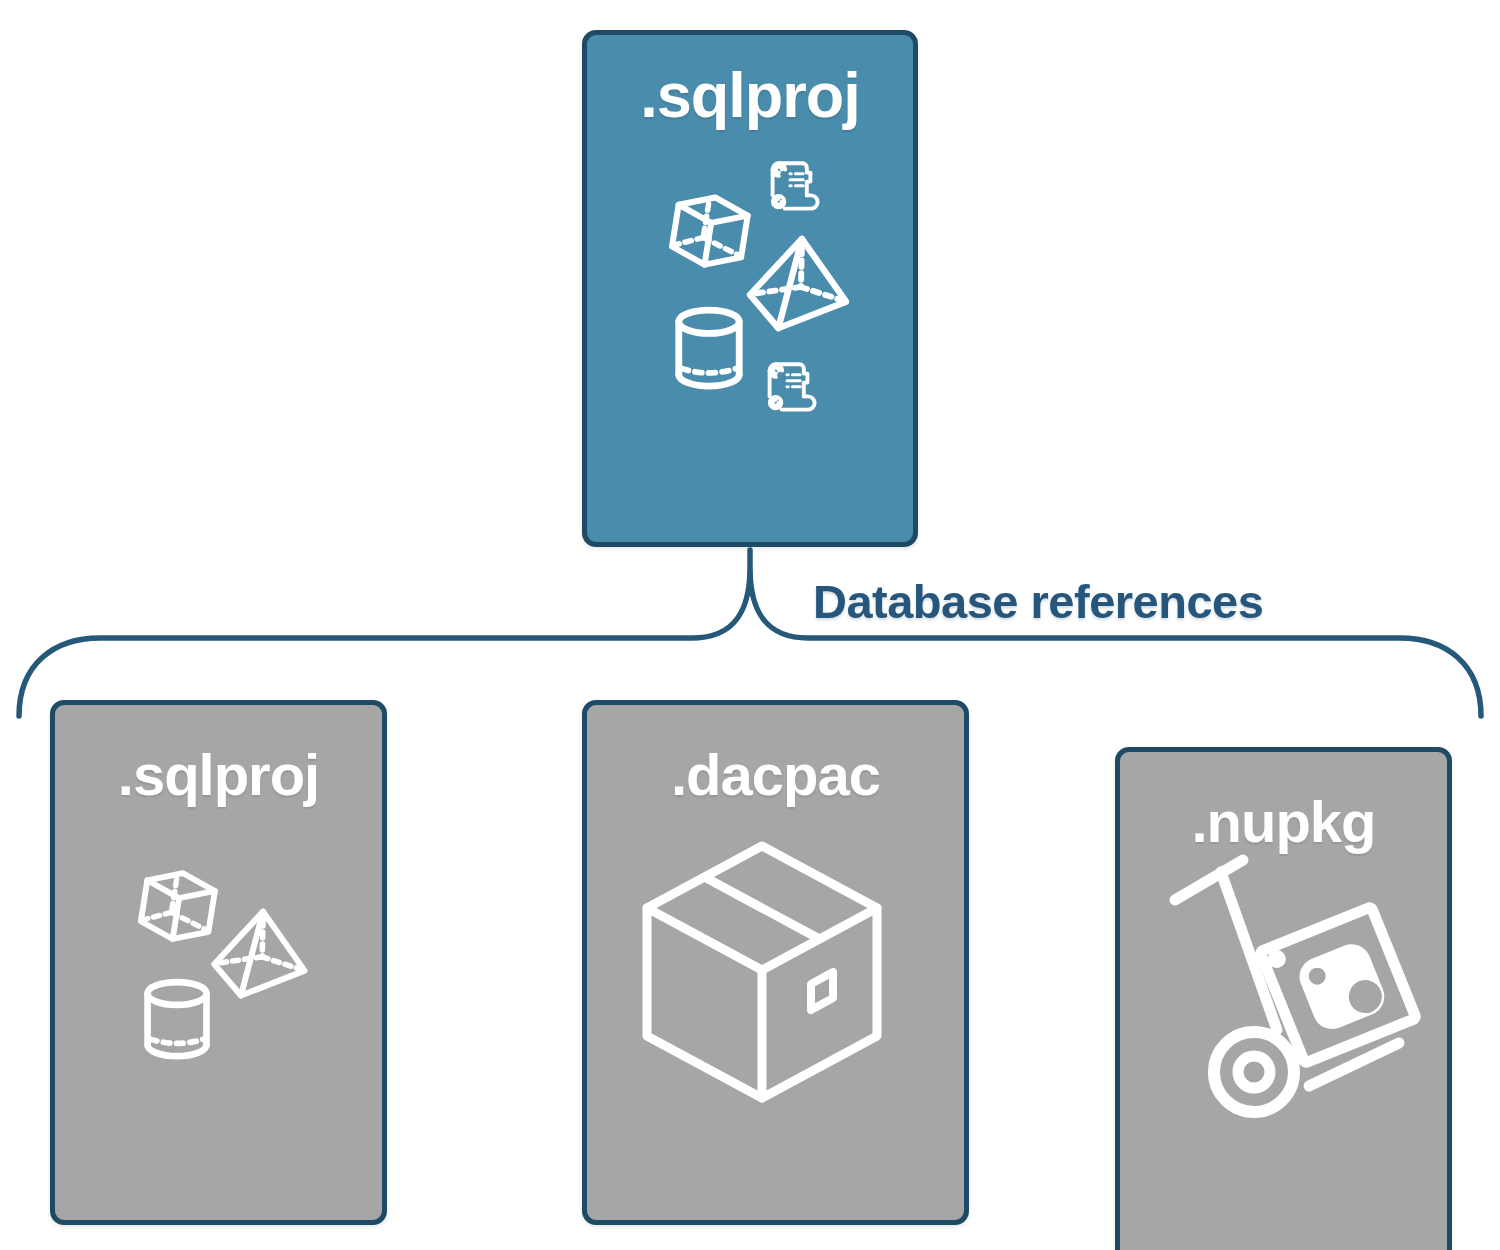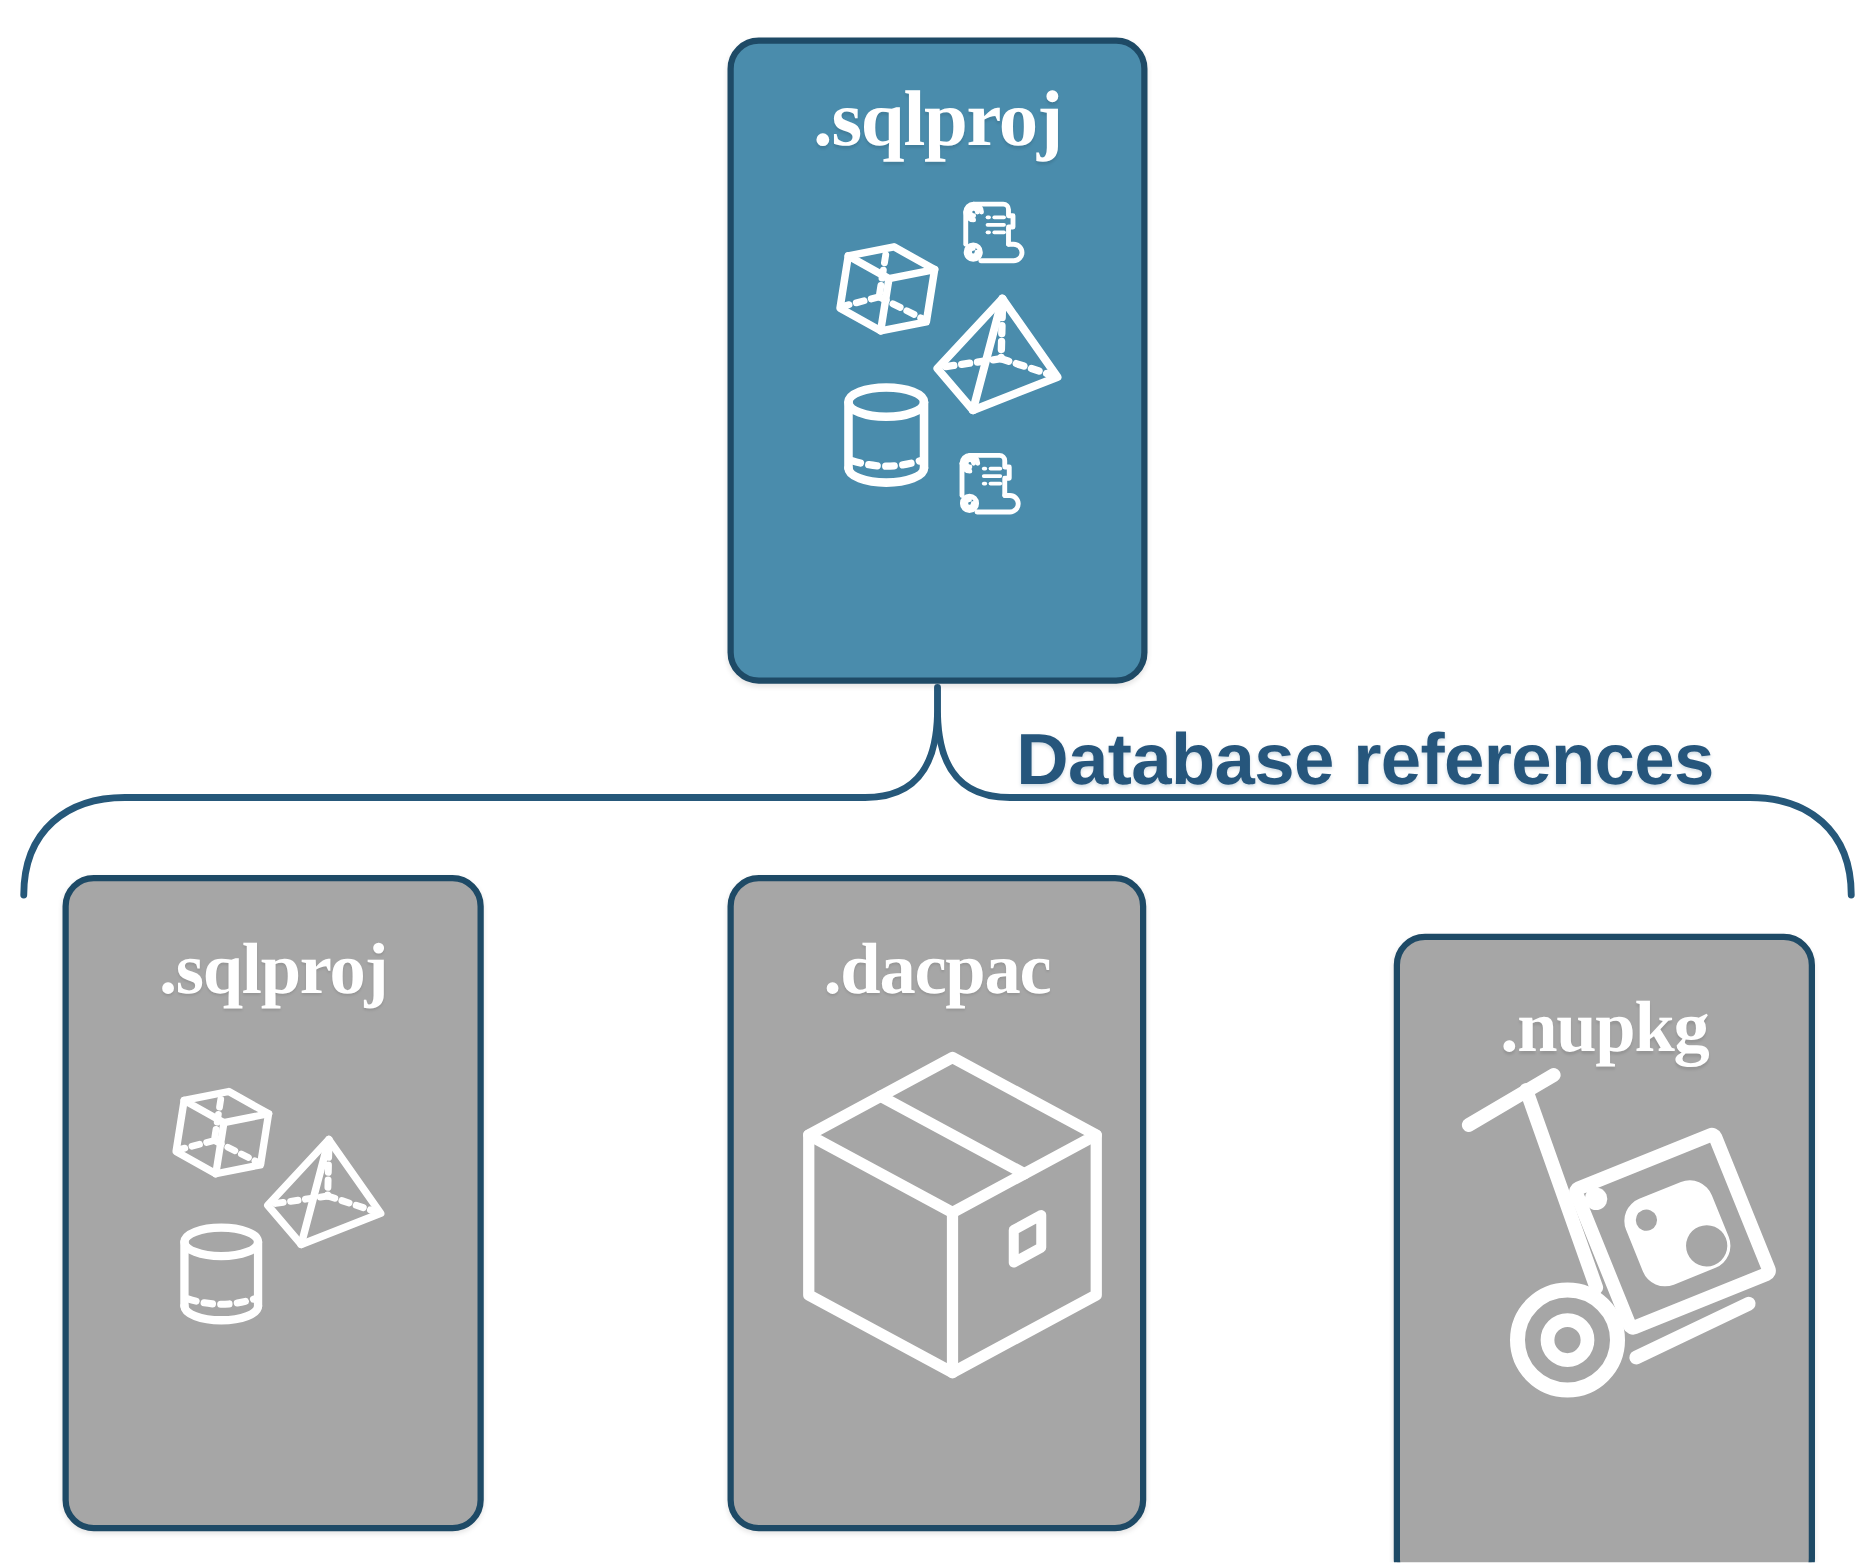--- a/index.html
+++ b/index.html
@@ -1,32 +1,32 @@
 <!DOCTYPE html>
 <html style="--background: #FFFFFF; --root-fill: #4A8CAC; --child-fill: #A6A6A6; --node-border: #1E4A66; --connector: #26587A; --edge-label-text: #26567C; --icon-stroke: #FFFFFF;"><head>
 <meta charset="utf-8">
 <style>
   html,body{margin:0;padding:0;background:var(--background,#fff);}
   #canvas{position:relative;width:1500px;height:1250px;background:var(--background,#fff);
           font-family:"Liberation Sans","DejaVu Sans",sans-serif;overflow:hidden;}
-  .node{position:absolute;border:5px solid var(--node-border,#1E4A66);border-radius:25px;
-        box-sizing:border-box;box-shadow:0 2px 4px rgba(0,0,0,0.10);font-family:Liberation Serif, serif;}
+  .node{position:absolute;border:5px solid var(--node-border,#1E4A66);border-radius:14px;
+        box-sizing:border-box;box-shadow:0 2px 4px rgba(0,0,0,0.10);}
   .node-root{left:582px;top:30px;width:336px;height:517px;background:var(--root-fill,#4A8CAC);}
   .node-child{background:var(--child-fill,#A6A6A6);top:700px;width:337px;height:525px;}
   #child-sqlproj{left:50px;}
-  #child-dacpac{left:582px;width:335px;}
+  #child-dacpac{left:582px;width:387px;}
   #child-nupkg{left:1115px;margin-top:47px;}
   .node-label{display:block;text-align:center;color:#fff;font-weight:700;
               letter-spacing:-1px;text-shadow:0 2px 2px rgba(0,0,0,0.10);}
   .node-root .node-label{font-size:63px;margin-top:24px;}
   .node-child .node-label{font-size:58px;margin-top:36px;}
   .icon{position:absolute;color:var(--icon-stroke,#fff);}
   #connector{position:absolute;left:0;top:0;width:1500px;height:1250px;pointer-events:none;}
   #connector path{stroke:var(--connector,#26587A);stroke-width:5.5;fill:none;stroke-linecap:round;}
-  #edge-label{position:absolute;left:813px;top:574px;font-size:58px;font-weight:800;
+  #edge-label{position:absolute;left:813px;top:574px;font-size:47px;font-weight:800;
               color:var(--edge-label-text,#26567C);letter-spacing:-0.5px;white-space:nowrap;
               text-shadow:0 2px 3px rgba(38,86,124,0.22);}
   .defs-holder{position:absolute;width:0;height:0;overflow:hidden;}
 </style>
 </head>
 <body>
 
 <div id="canvas">
 
   <svg class="defs-holder" aria-hidden="true">

